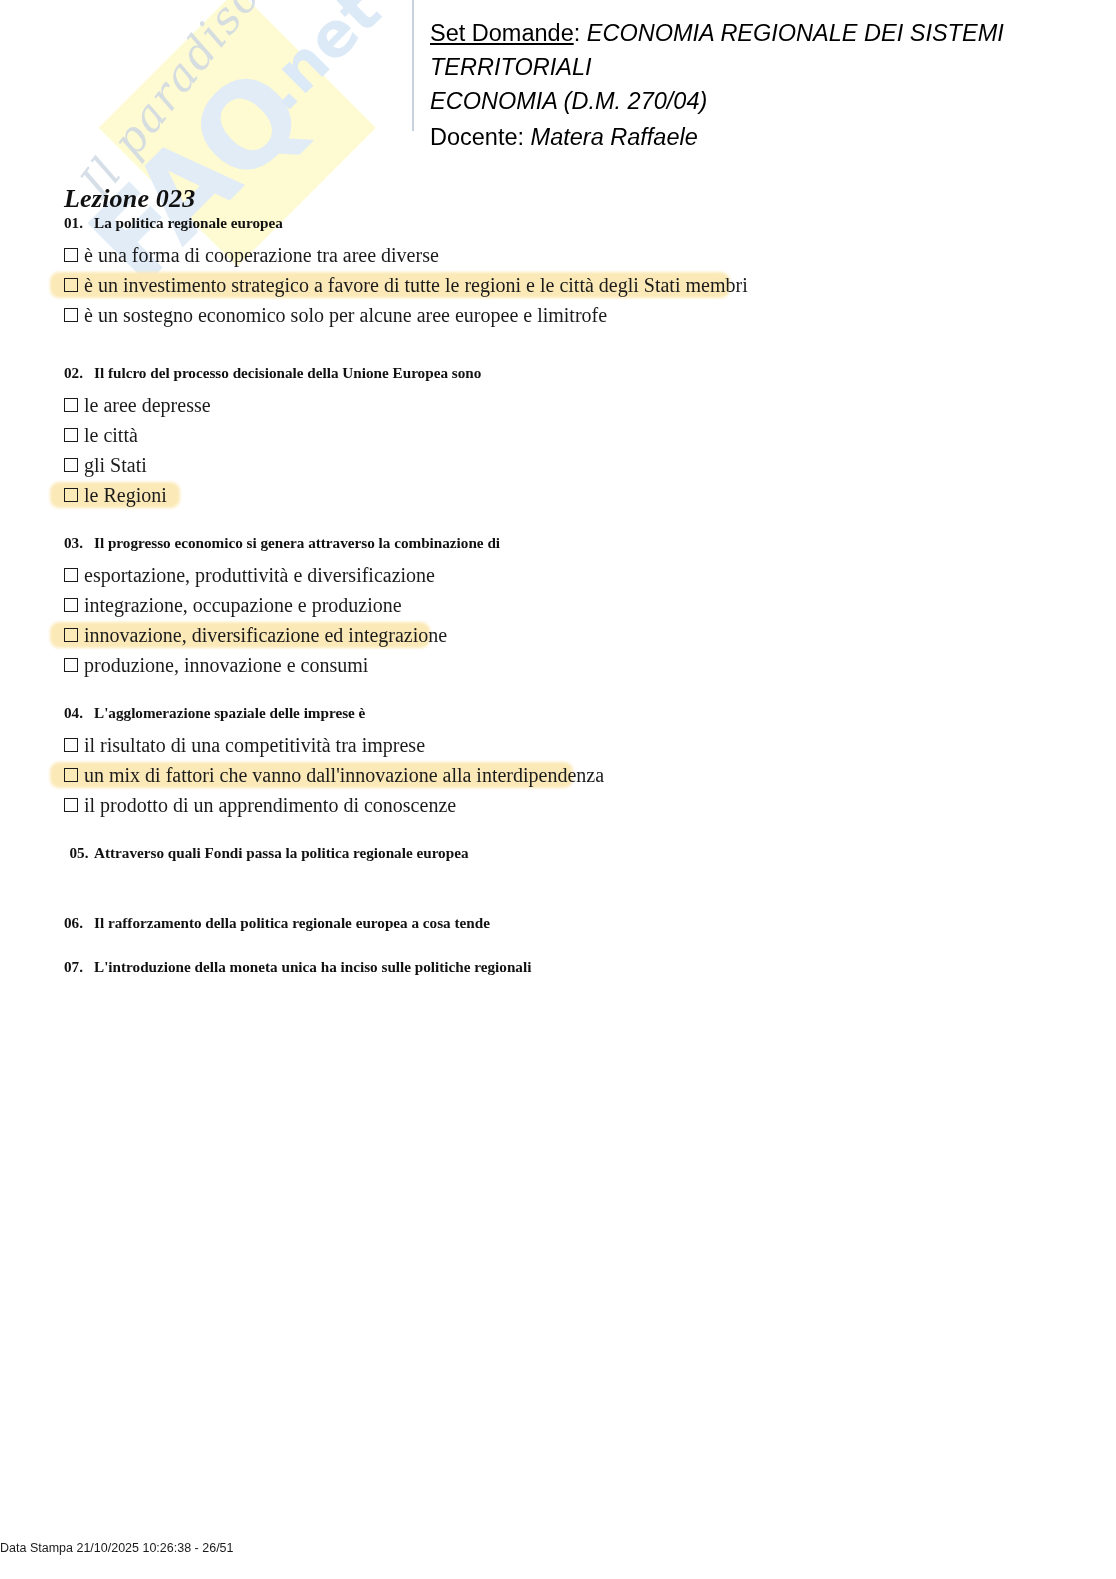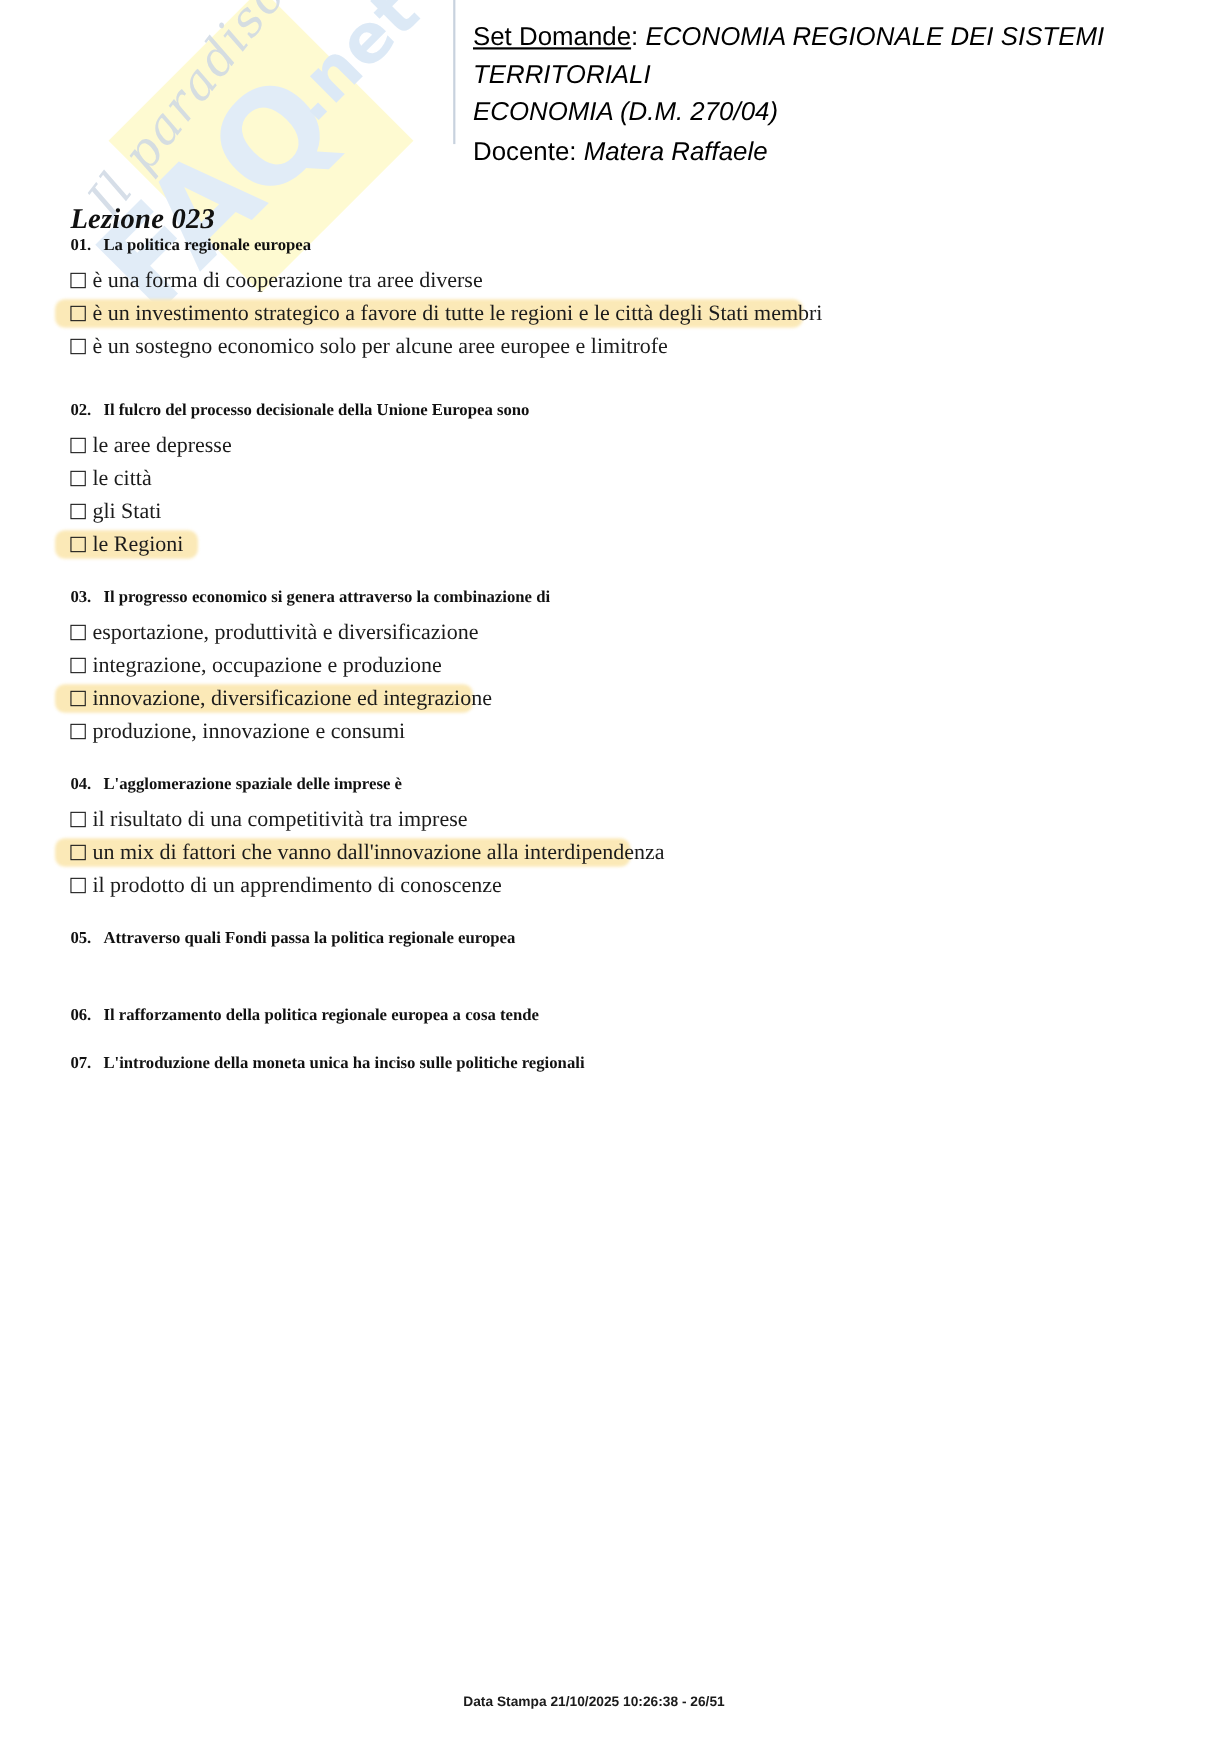--- a/index.html
+++ b/index.html
@@ -197,23 +197,21 @@
   .question-block.no-answers {
     margin-bottom: 0;
   }
 
   
   #footer {
     position: absolute;
     left: 0;
     top: 1538px;
     width: 1080px;
-    text-align: center;
     z-index: 2;
-    font-weight: bold;
   }
   #footer-text {
     display: inline-block;
     font-family: "Liberation Sans", "DejaVu Sans", sans-serif;
     font-size: 12.5px;
     color: #1b1b1b;
   }
 </style>
 </head>
 <body>
@@ -323,21 +321,21 @@
             <div class="hl" style="background: rgb(251, 233, 183); width: 522.75px;"></div>
             <span class="checkbox"></span>
             <span class="answer-text">un mix di fattori che vanno dall'innovazione alla interdipendenza</span>
           </div>
           <div class="answer-row">
             <span class="checkbox"></span>
             <span class="answer-text">il prodotto di un apprendimento di conoscenze</span>
           </div>
         </div>
       </div>
-      <div class="question-block no-answers" style="margin-bottom: 22px;">
+      <div class="question-block no-answers" style="margin-bottom: 22px; text-align: center;">
         <div class="q-head">
           <span class="q-num">05.</span>
           <span class="q-text">Attraverso quali Fondi passa la politica regionale europea</span>
         </div>
       </div>
       <div class="question-block no-answers" style="margin-bottom: 22px; margin-top: 48px;">
         <div class="q-head">
           <span class="q-num">06.</span>
           <span class="q-text">Il rafforzamento della politica regionale europea a cosa tende</span>
         </div>

